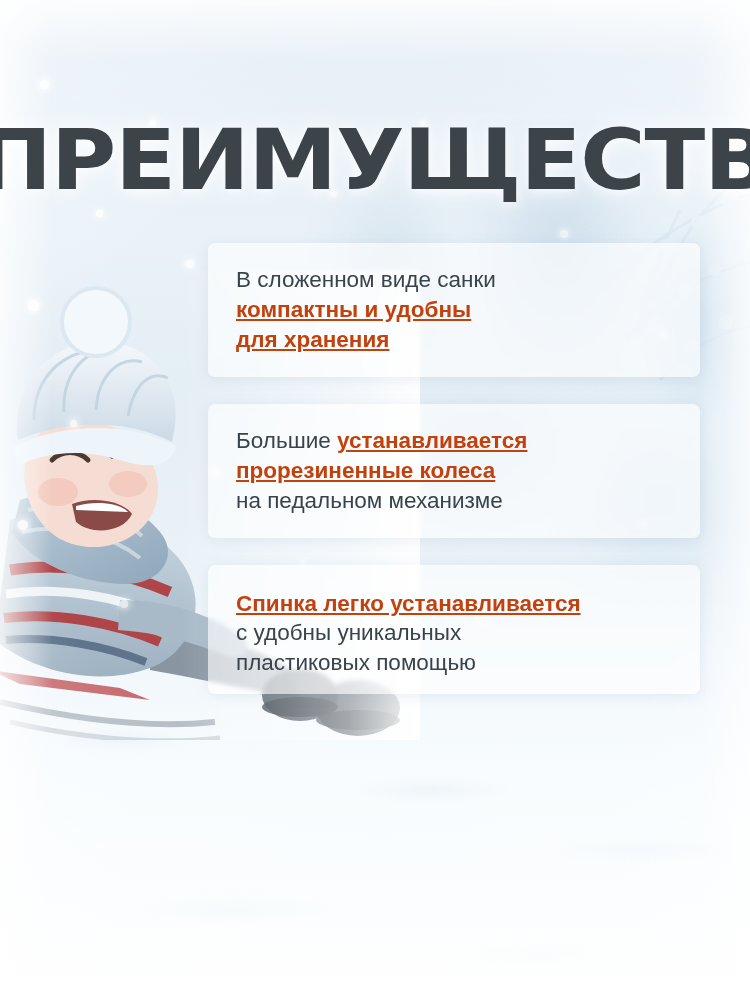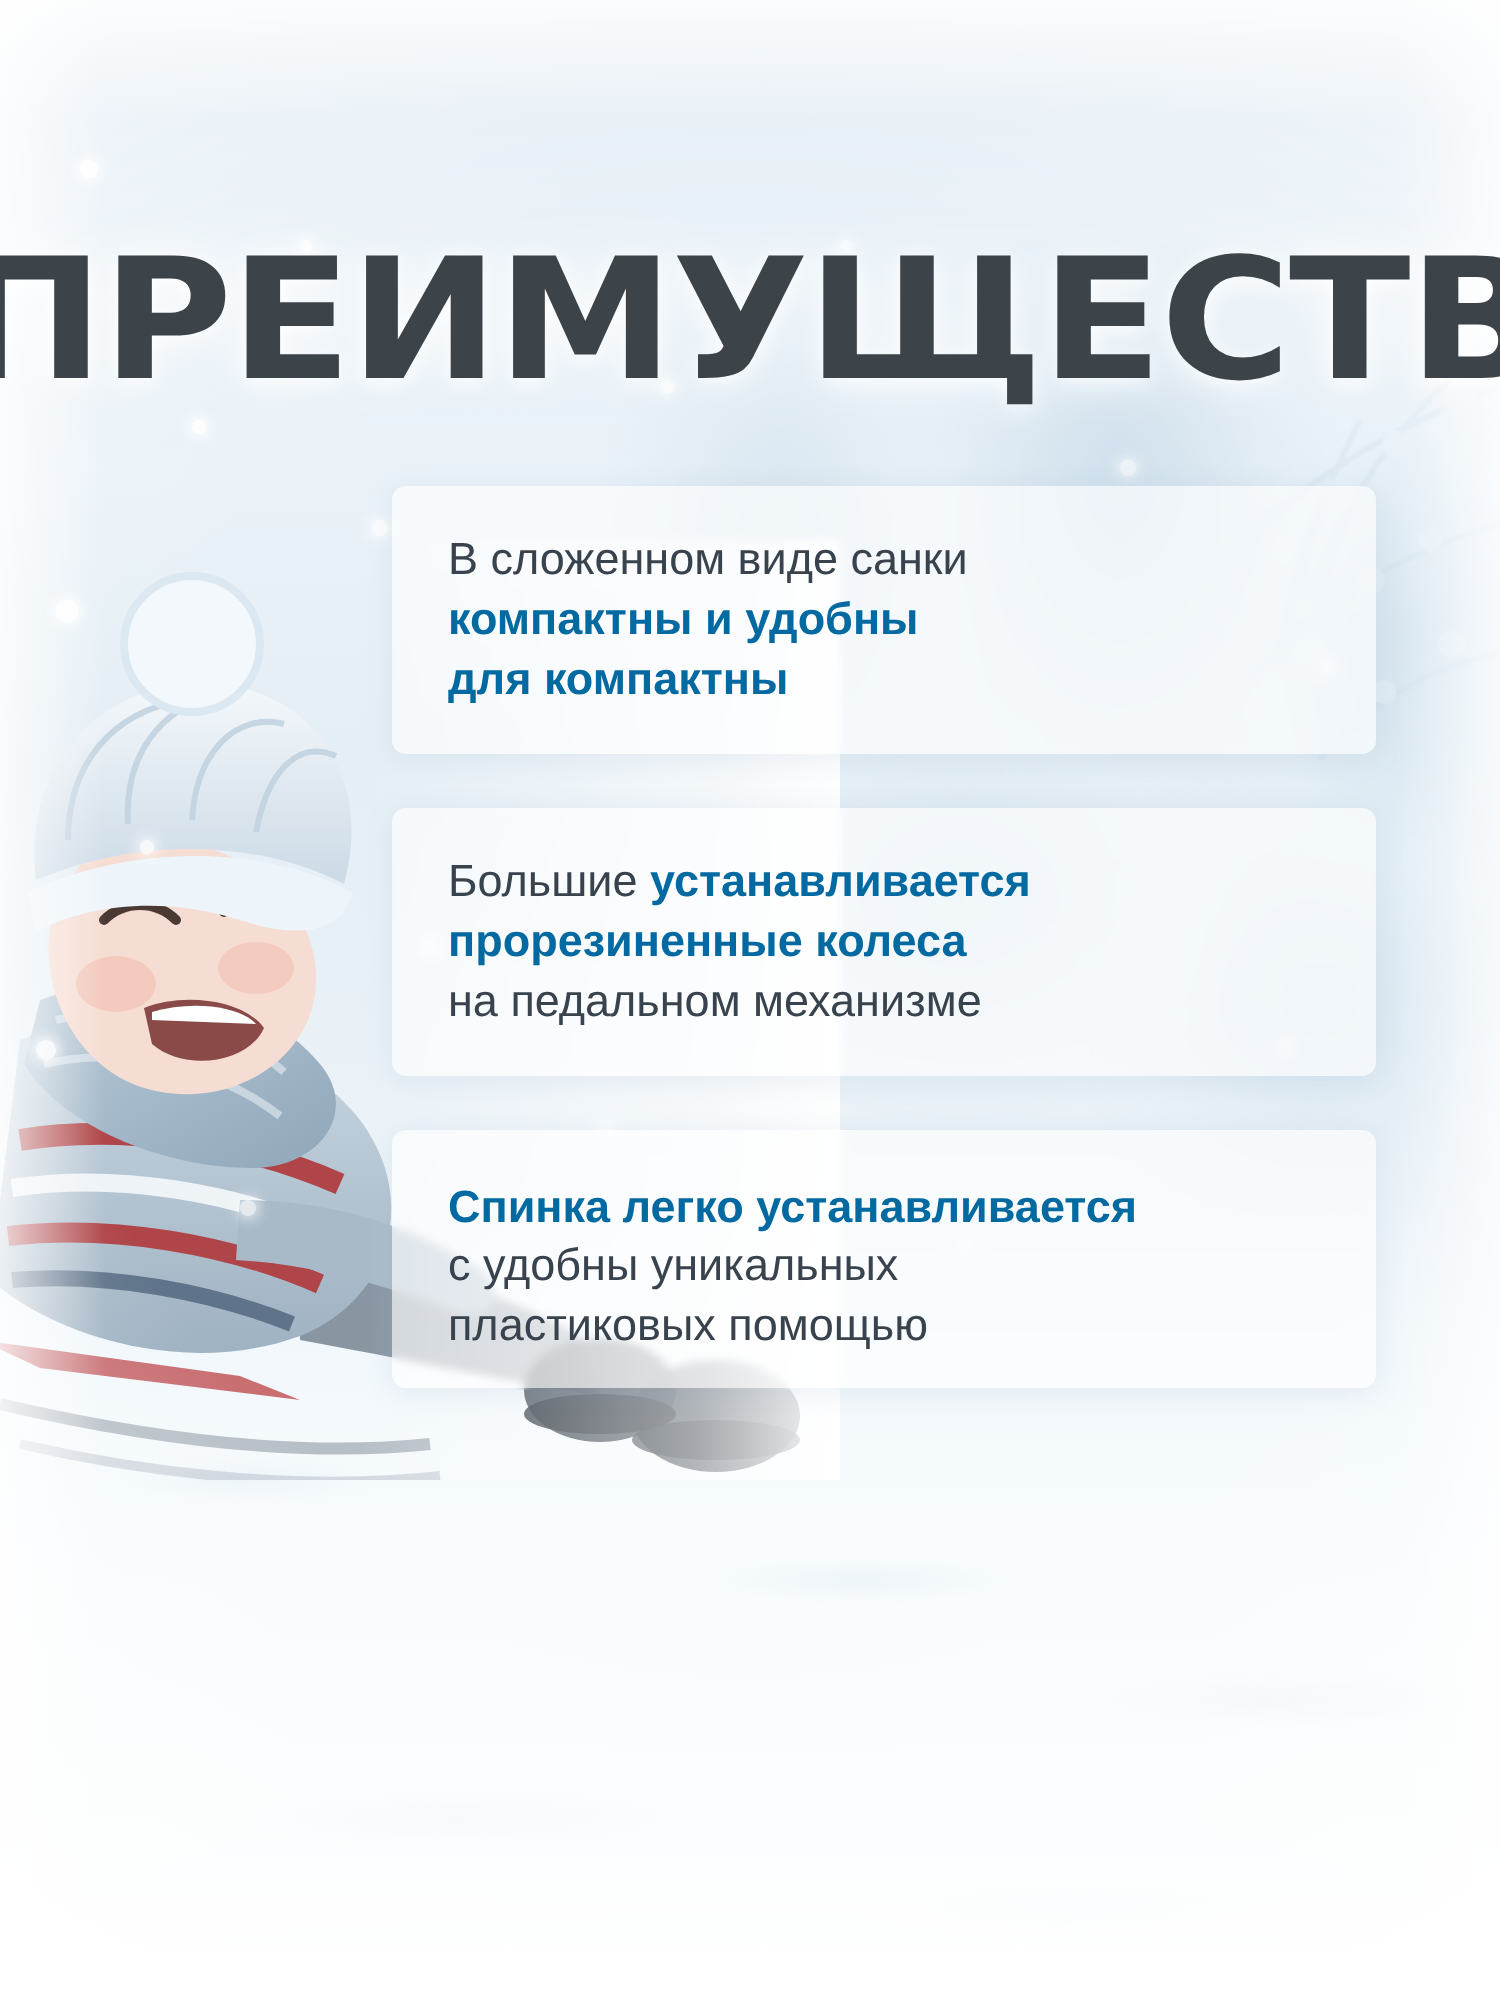--- a/index.html
+++ b/index.html
@@ -139,42 +139,43 @@
     letter-spacing: -1px;
     color: #3c4349;
     text-shadow: 0 2px 10px rgba(255,255,255,.85), 0 0 28px rgba(255,255,255,.7);
     transform: scaleX(1.06);
     white-space: nowrap;
   }
 
   
   .cards {
     position: absolute;
-    left: 196px;
+    left: 208px;
     top: 243px;
     width: 492px;
   }
   .card {
     background: rgba(255, 255, 255, 0.62);
     border-radius: 7px;
     padding: 22px 26px 22px 28px;
     margin-bottom: 27px;
     box-shadow: 0 2px 14px rgba(120, 150, 175, 0.14);
     backdrop-filter: blur(2px);
   }
   .card p {
     margin: 0;
     font-family: "Liberation Sans", sans-serif;
     font-size: 22.5px;
     line-height: 1.33;
     color: #39434d;
   }
   .card .hl {
     font-weight: bold;
-    color: #0369a1;
+    color: #c2410c;
+    text-decoration: underline;
   }
   .card-3 { padding-top: 24px; padding-bottom: 16px; }
 </style>
 </head>
 <body>
 
 <div class="poster">
 
   <div class="bg-base"></div>
   <div class="bg-trees"></div>
@@ -304,21 +305,21 @@
   </div>
 
   <h1 class="title">ПРЕИМУЩЕСТВА</h1>
 
   <div class="cards">
 
     <div class="card card-1">
       <p>
         <span>В сложенном виде санки</span><br>
         <span class="hl">компактны и удобны</span><br>
-        <span class="hl">для компактны</span>
+        <span class="hl">для хранения</span>
       </p>
     </div>
 
     <div class="card card-2">
       <p>
         <span>Большие </span><span class="hl">устанавливается</span><br>
         <span class="hl">прорезиненные колеса</span><br>
         <span>на педальном механизме</span>
       </p>
     </div>

